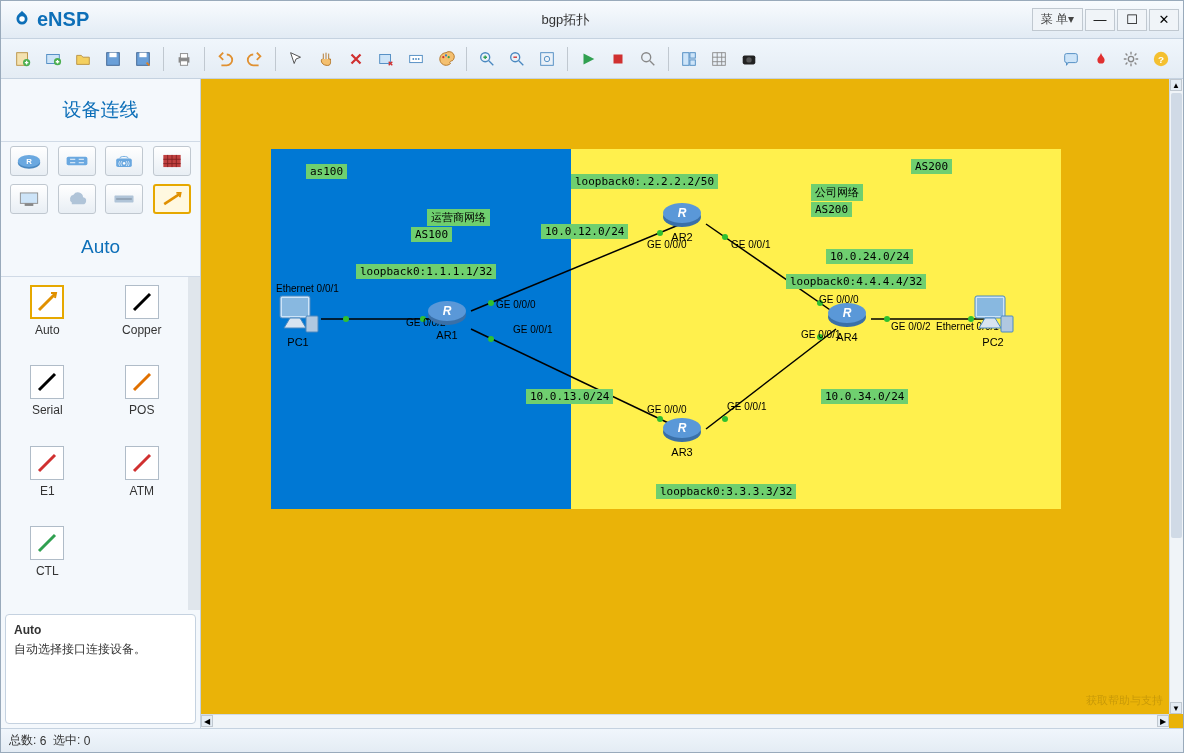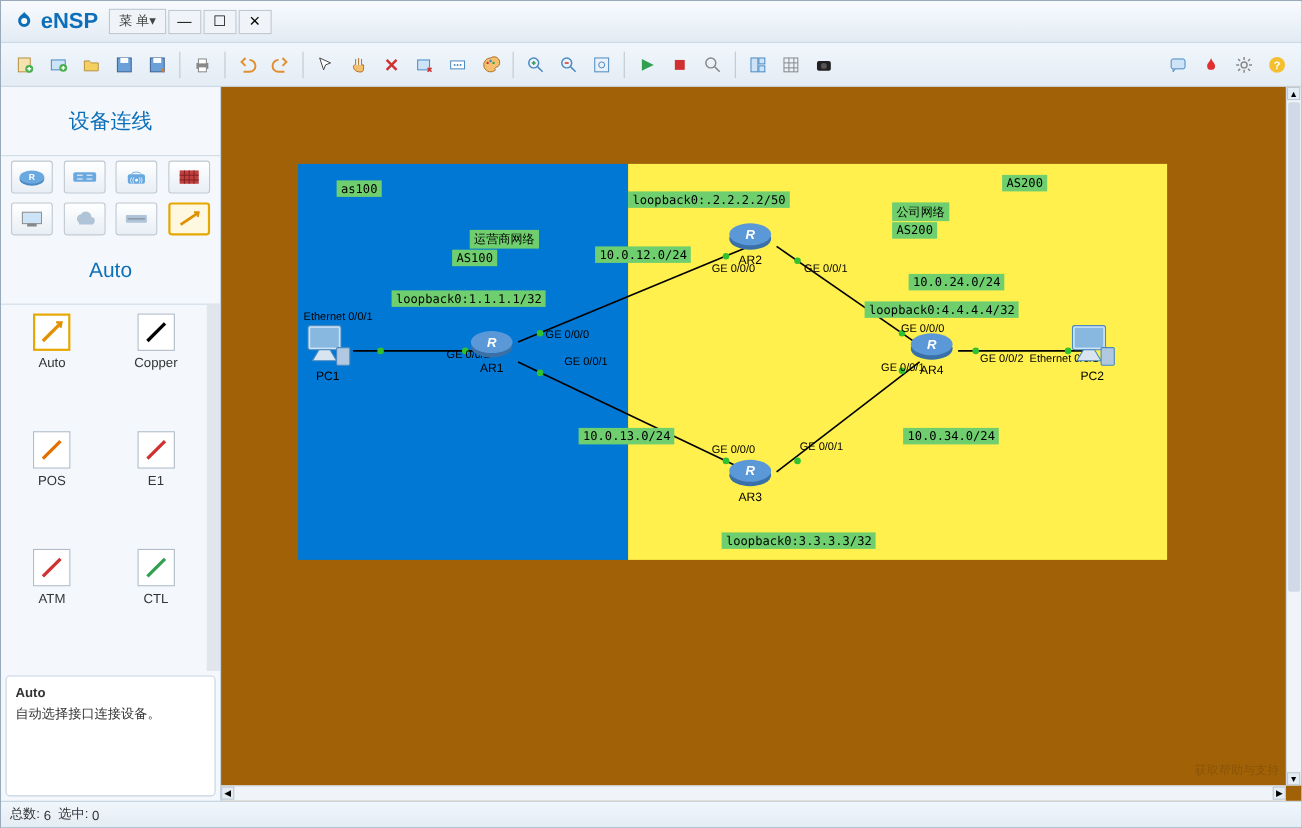--- a/index.html
+++ b/index.html
@@ -34,21 +34,21 @@
 .link-item { display: flex; flex-direction: column; align-items: center; gap: 4px; font-size: 12px; color: #333; cursor: pointer; }
 .link-icon { width: 34px; height: 34px; border: 1px solid #b0bcc8; background: #fff; display: flex; align-items: center; justify-content: center; }
 .link-icon.sel { border: 2px solid #e6a800; }
 
 .side-scroll { width: 12px; background: #e0e6ec; }
 
 .desc-box { margin: 4px; border: 1px solid #c5d2e0; background: #fff; border-radius: 4px; padding: 8px; font-size: 12px; color: #333; min-height: 110px; }
 .desc-title { font-weight: bold; margin-bottom: 4px; }
 
 .canvas-wrap { flex: 1; display: flex; flex-direction: column; background: #fff; position: relative; }
-.canvas { flex: 1; position: relative; overflow: hidden; background: #a16207; }
+.canvas { flex: 1; position: relative; overflow: hidden; background: #eab308; }
 .vscroll { width: 14px; background: #f0f4f8; border-left: 1px solid #d0dae6; position: absolute; right: 0; top: 0; bottom: 14px; }
 .hscroll { height: 14px; background: #f0f4f8; border-top: 1px solid #d0dae6; position: absolute; left: 0; right: 14px; bottom: 0; }
 .vthumb { position: absolute; top: 14px; left: 1px; right: 1px; height: 70%; background: #d0dae6; border-radius: 2px; }
 .scrbtn { position: absolute; width: 12px; height: 12px; background: #e4ecf4; border: 1px solid #c0c8d0; font-size: 8px; display: flex; align-items: center; justify-content: center; }
 
 .zone { position: absolute; }
 .zone-blue { left: 70px; top: 70px; width: 300px; height: 360px; background: #0078d4; }
 .zone-yellow { left: 370px; top: 70px; width: 490px; height: 360px; background: #fff04d; }
 
 .node { position: absolute; text-align: center; z-index: 10; }
@@ -70,20 +70,21 @@
 <div class="window">
 
   <div class="titlebar">
     <div class="logo">
       <svg class="logo-icon" viewBox="0 0 24 24">
           <path fill="#0d6fb8" d="M12 2c-2 3-6 4-6 9a6 6 0 0 0 12 0c0-5-4-6-6-9z"></path>
           <circle cx="12" cy="11" r="3" fill="#fff"></circle>
         </svg>
       <span>eNSP</span>
     </div>
+    <div class="title-center">bgp拓扑</div>
     <div class="window-ctrls">
       <div class="menu-btn">菜 单▾</div>
       <div class="wbtn">—</div>
       <div class="wbtn">☐</div>
       <div class="wbtn">✕</div>
     </div>
   </div>
 
   <div class="toolbar">
     <div class="tbtn">
@@ -330,20 +331,28 @@
               </div>
               <div>Auto</div>
             </div>
             <div class="link-item">
               <div class="link-icon">
                 <svg width="26" height="26" viewBox="0 0 26 26">
                   <path d="M5 21L21 5" stroke="#000" stroke-width="3"></path>
                 </svg>
               </div>
               <div>Copper</div>
+            </div>
+            <div class="link-item">
+              <div class="link-icon">
+                <svg width="26" height="26" viewBox="0 0 26 26">
+                  <path d="M5 21L21 5" stroke="#000" stroke-width="3"></path>
+                </svg>
+              </div>
+              <div>Serial</div>
             </div>
             <div class="link-item">
               <div class="link-icon">
                 <svg width="26" height="26" viewBox="0 0 26 26">
                   <path d="M5 21L21 5" stroke="#e07000" stroke-width="3"></path>
                 </svg>
               </div>
               <div>POS</div>
             </div>
             <div class="link-item">

